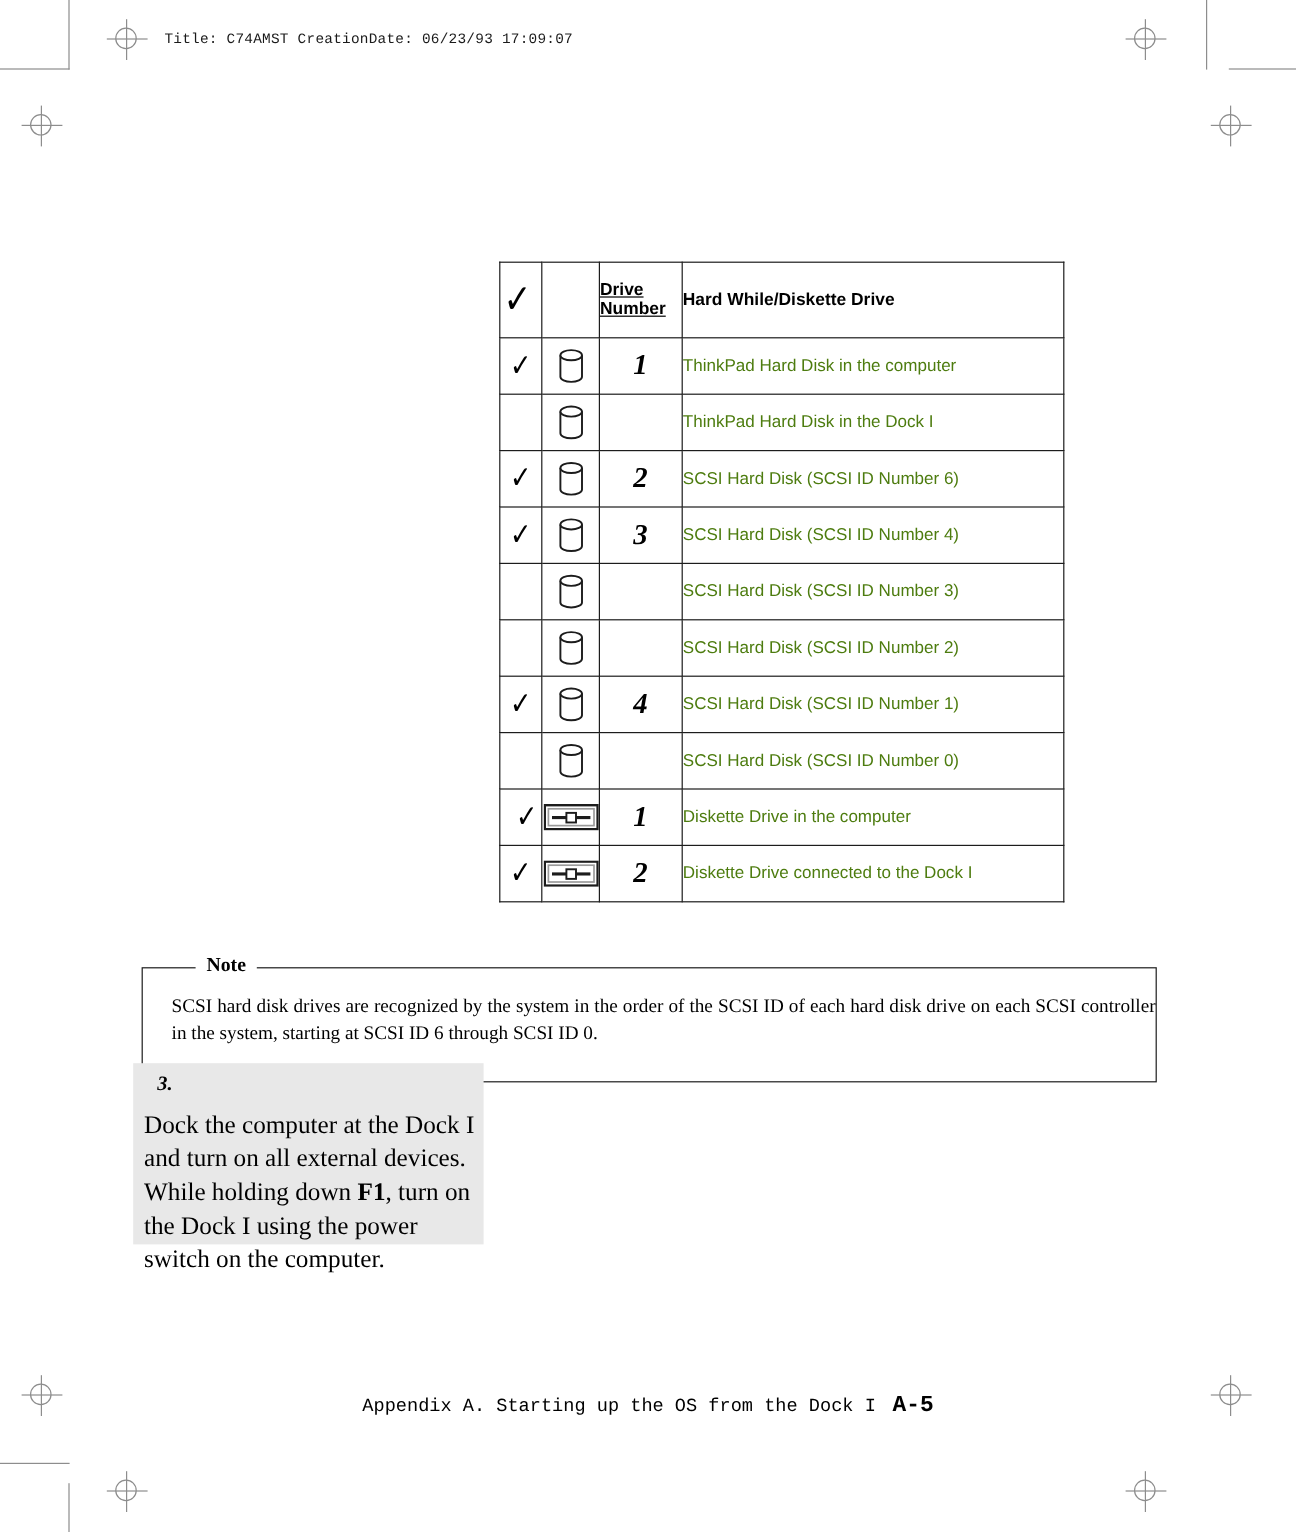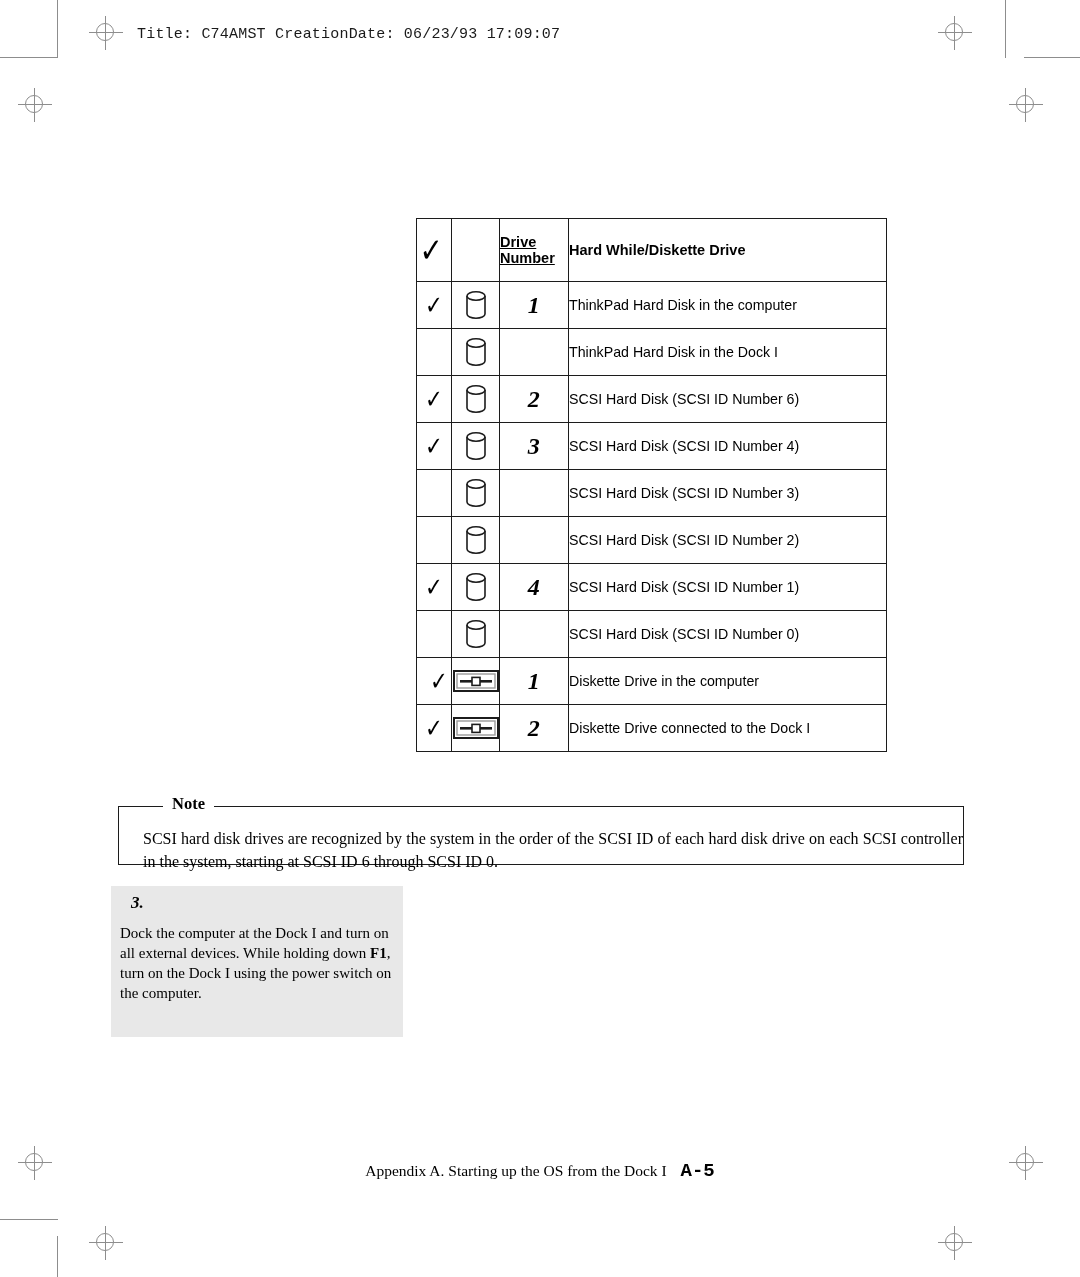--- a/index.html
+++ b/index.html
@@ -46,21 +46,21 @@
     position: absolute;
     background: #8d8d8d;
   }
 
   
   .runhead {
     position: absolute;
     left: 137px;
     top: 26px;
     font-family: "Liberation Mono", monospace;
-    font-size: 15px;
+    font-size: 12px;
     letter-spacing: 0.2px;
     color: #1a1a1a;
     white-space: pre;
   }
 
   
   .drive-table {
     position: absolute;
     left: 416px;
     top: 218px;
@@ -98,21 +98,21 @@
   }
   .th-check, .th-icon { text-align: center; }
 
   .drive-table tbody tr { height: 47px; }
   .cell-check { text-align: center; }
   .cell-icon  { text-align: center; }
   .cell-num   { text-align: center; }
   .cell-desc  {
     padding-left: 13px;
     font-size: 14.2px;
-    color: #000000;
+    color: #4d7c0f;
     white-space: nowrap;
   }
 
   
   .chk {
     display: inline-block;
     font-family: "DejaVu Sans", sans-serif;
     font-size: 26px;
     line-height: 1;
     color: #000;
@@ -136,21 +136,21 @@
   
   .ico-hdd { display: inline-block; vertical-align: middle; }
   .ico-fdd { display: inline-block; vertical-align: middle; }
 
   
   .note-box {
     position: absolute;
     left: 118px;
     top: 806px;
     width: 846px;
-    height: 59px;
+    height: 96px;
     border: 1.4px solid #1c1c1c;
     box-sizing: border-box;
   }
   .note-label {
     position: absolute;
     left: 44px;
     top: -11px;
     background: #ffffff;
     padding: 0 9px;
     font-family: "Liberation Serif", serif;
@@ -186,35 +186,35 @@
     font-style: italic;
     font-weight: bold;
     font-size: 17px;
   }
   .step-text {
     position: absolute;
     left: 9px;
     top: 38px;
     width: 280px;
     font-family: "Liberation Serif", serif;
-    font-size: 15px;
+    font-size: 21px;
     line-height: 1.33;
   }
   .step-text b { font-weight: bold; }
 
   
   .footer {
     position: absolute;
     left: 0;
     top: 1160px;
     width: 1080px;
     text-align: center;
   }
   .footer .ftext {
-    font-family: Liberation Serif, serif;
+    font-family: Liberation Mono, monospace;
     font-size: 15.5px;
   }
   .footer .fpage {
     font-family: Liberation Mono, monospace;
     font-size: 19px;
     font-weight: bold;
     margin-left: 14px;
   }
 </style>
 </head>

